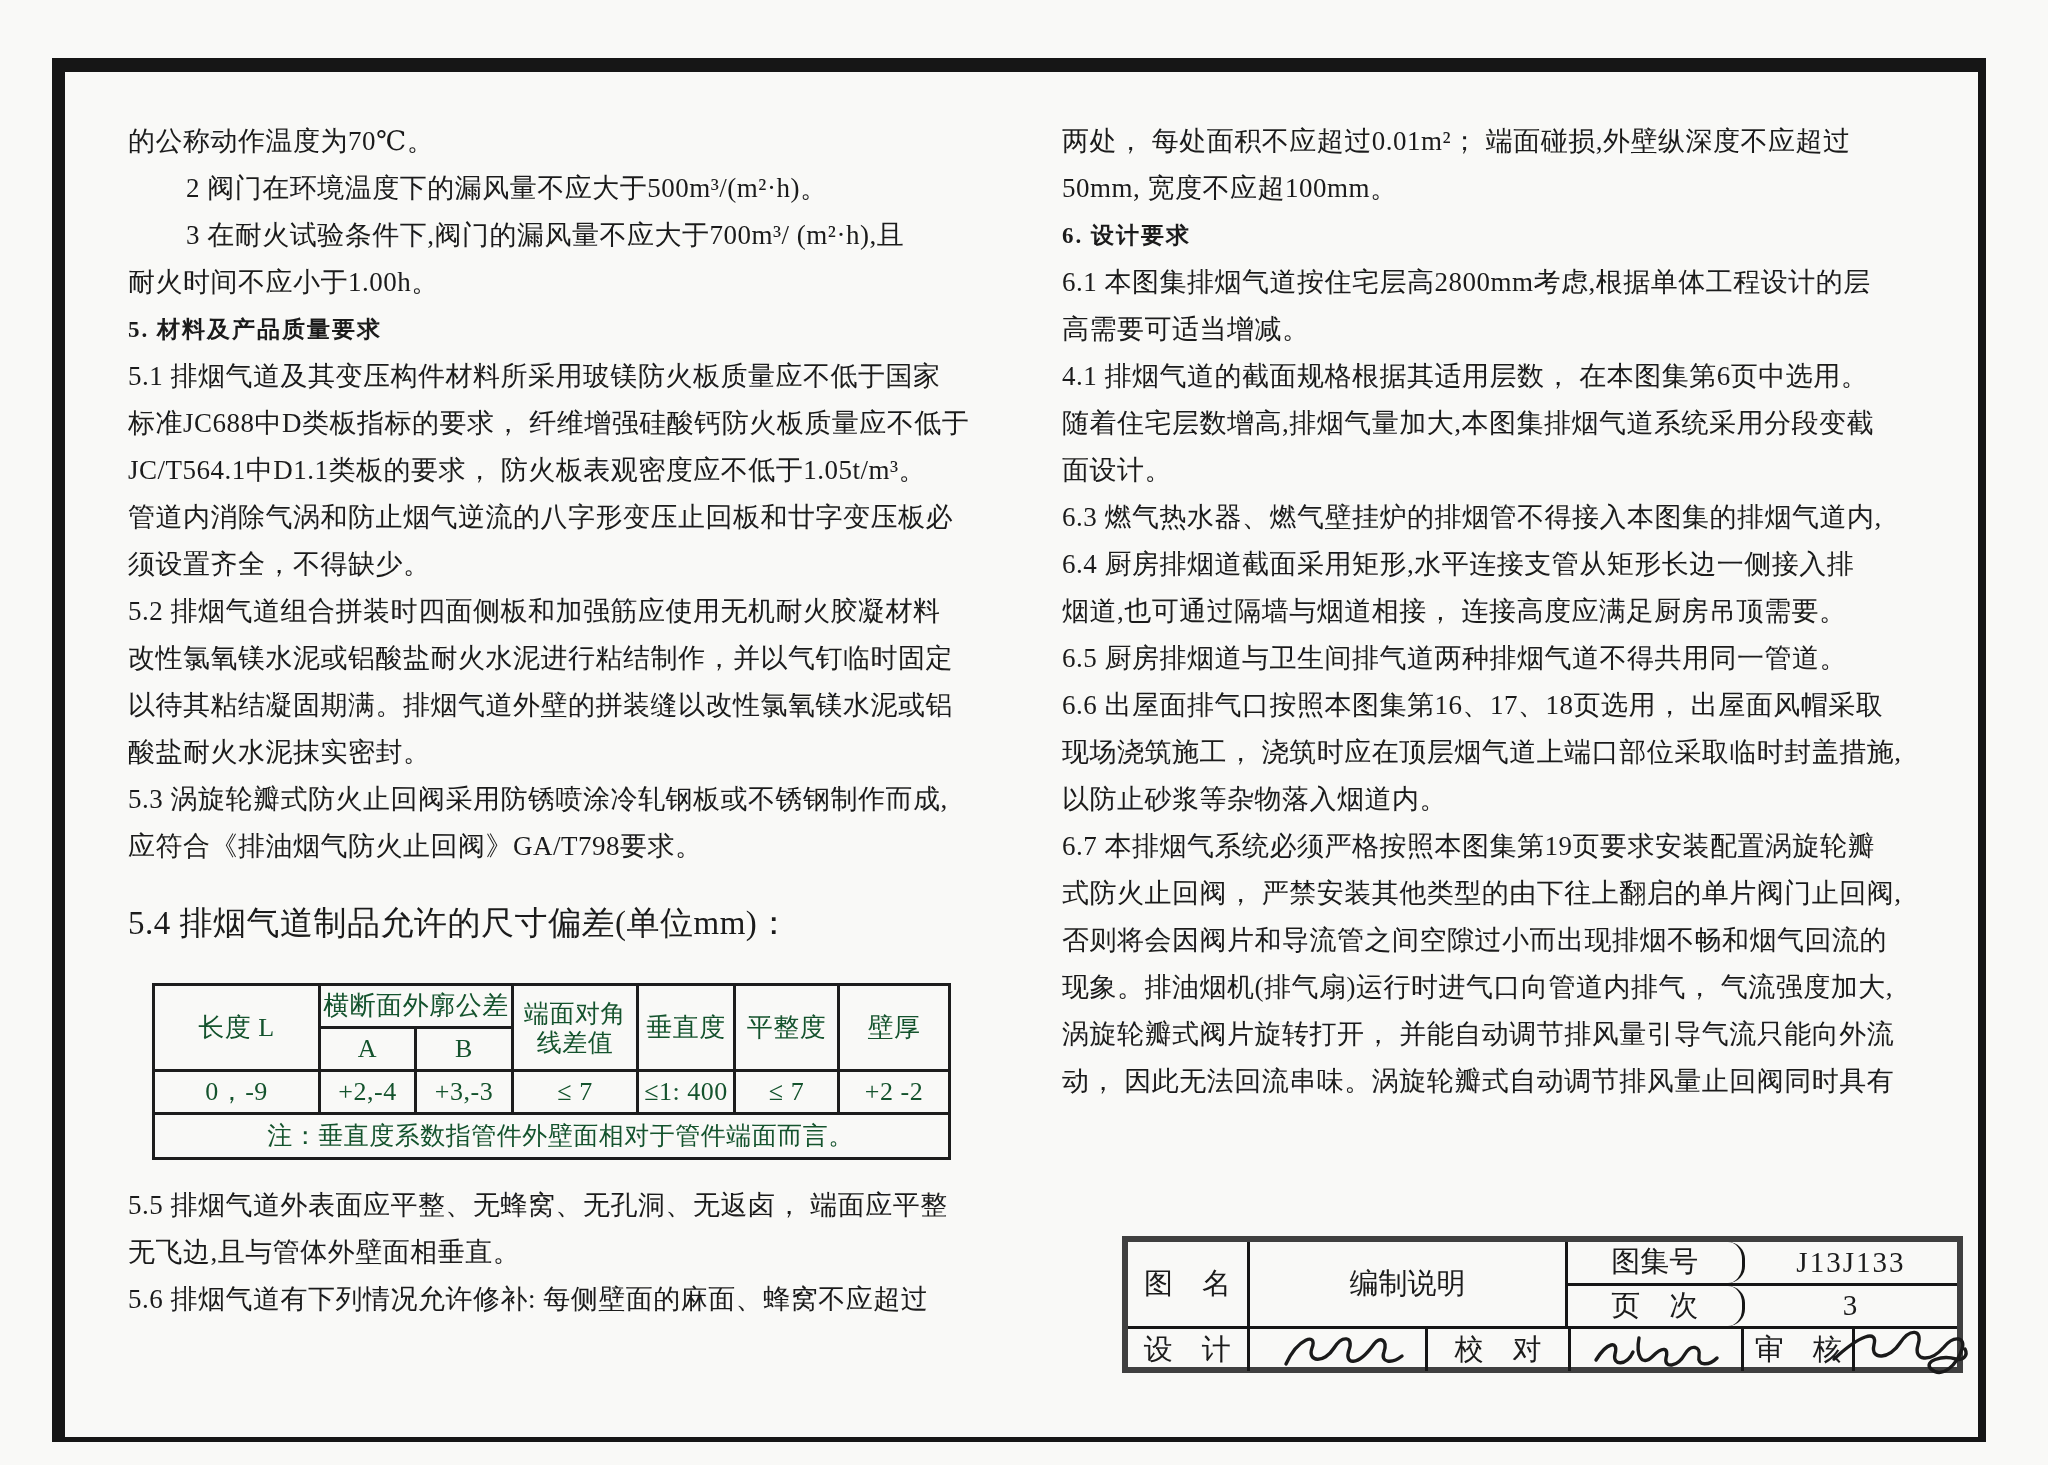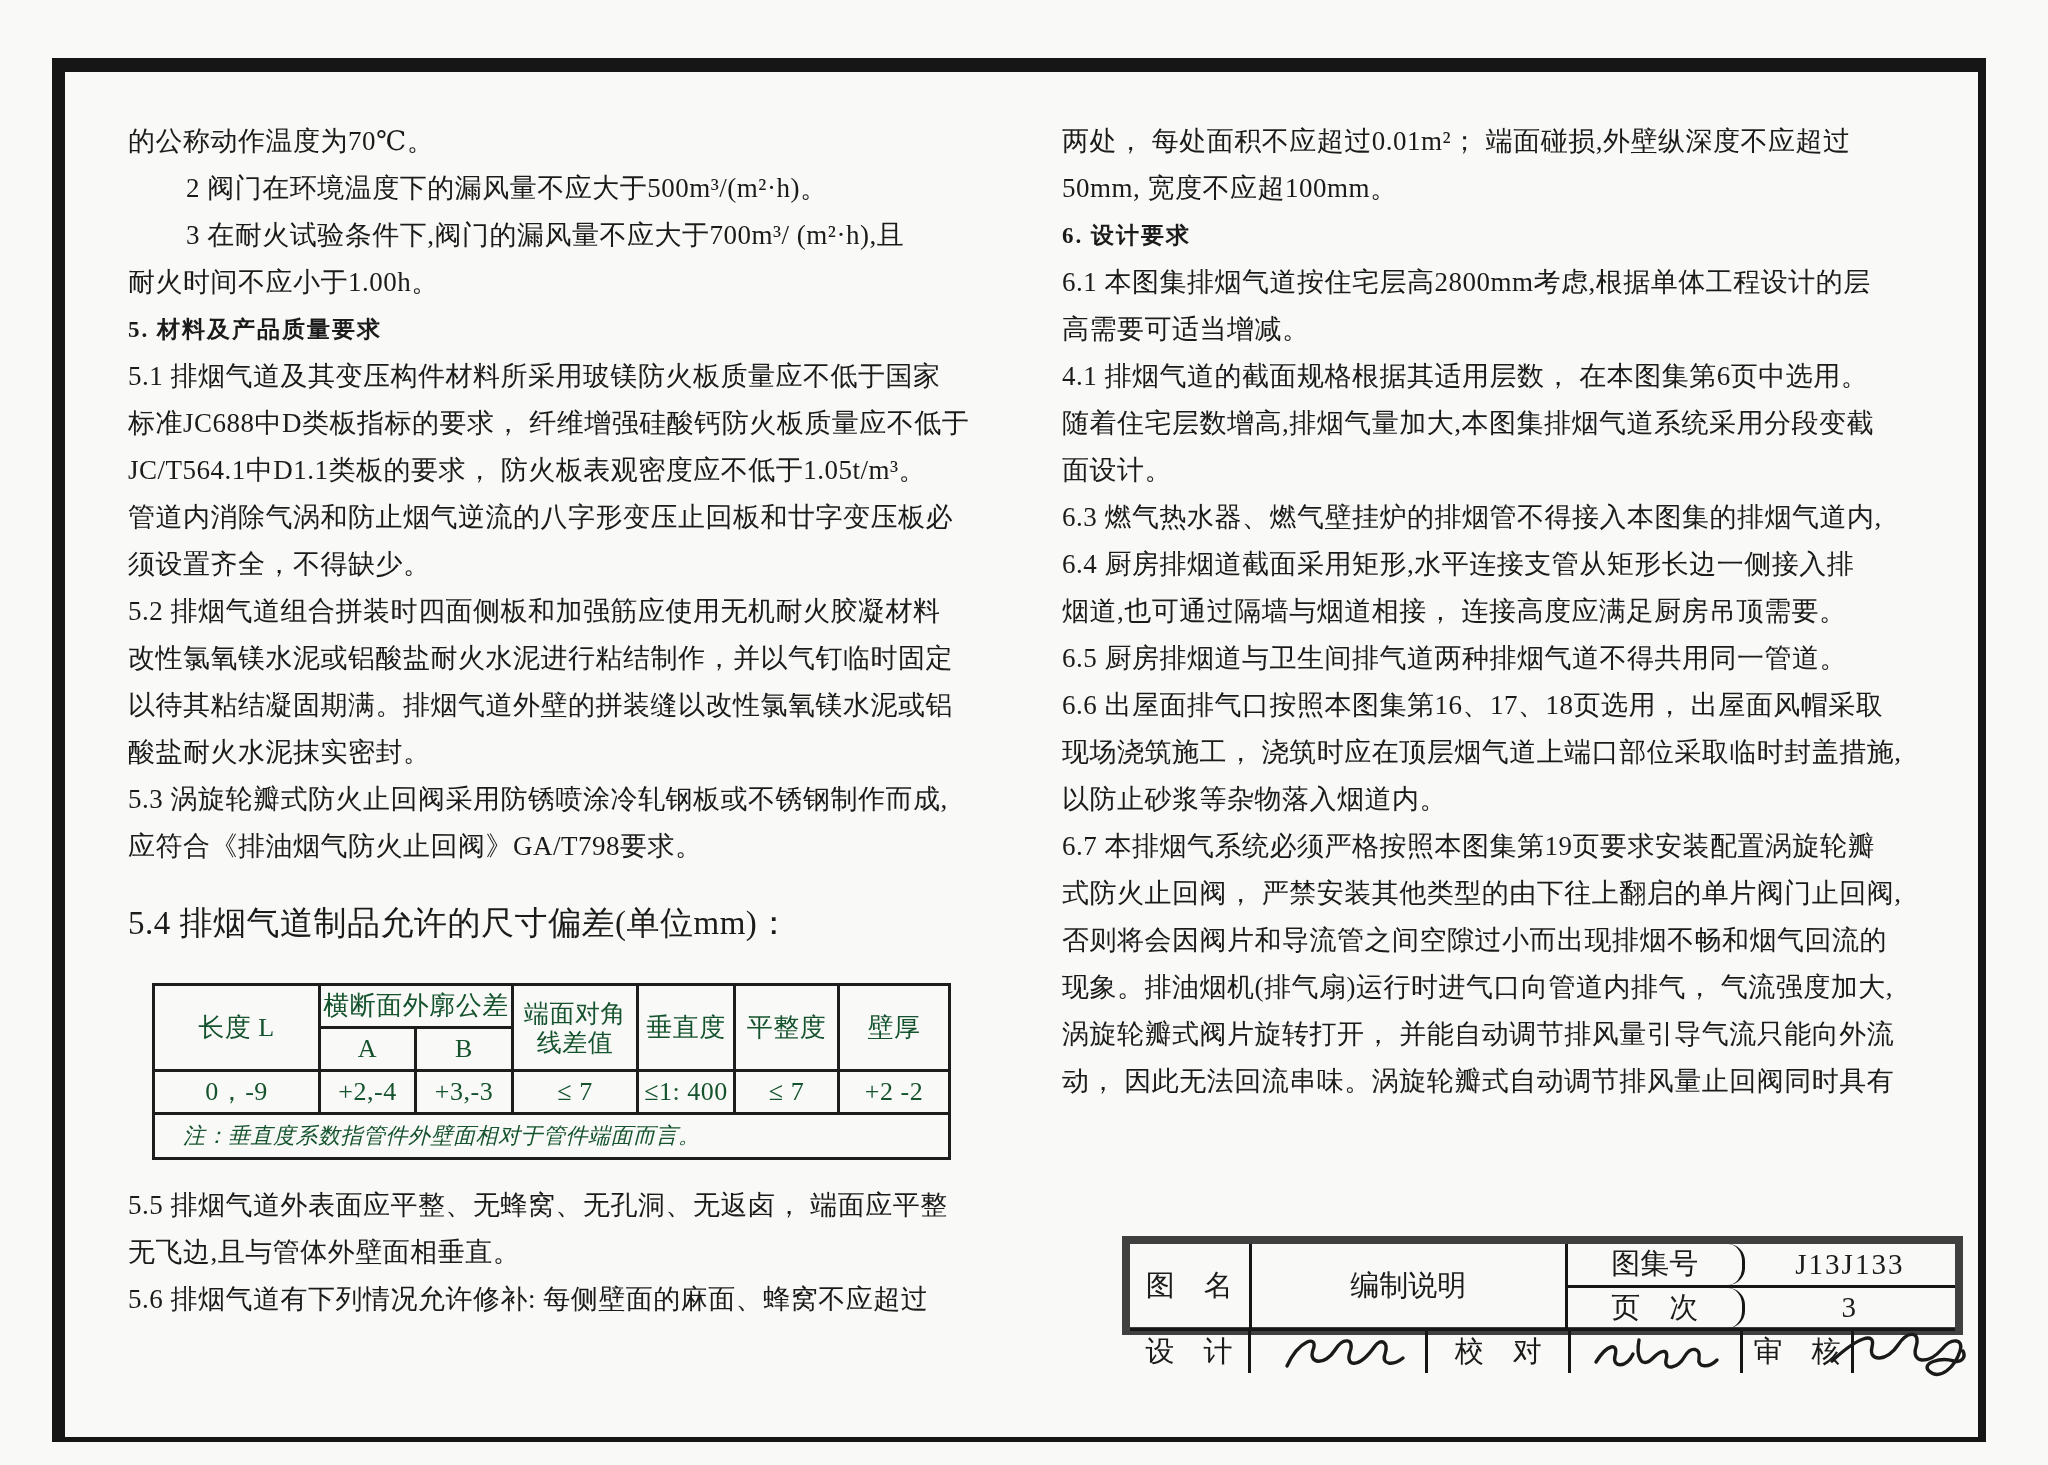--- a/index.html
+++ b/index.html
@@ -34,27 +34,27 @@
     table-layout:fixed;width:796px;
     font-size:26px;color:#14532d;
   }
   .tol-table td{
     border:3px solid #1d1d1d;
     text-align:center;vertical-align:middle;
     padding:0;height:40px;line-height:30px;
   }
   .tol-table td.wrap{white-space:normal;line-height:29px;font-size:25px;}
   .tol-table td.note-cell{
-    text-align:left;padding:4px 10px 4px 28px;font-size:22px;height:34px;font-style:italic;
+    text-align:center;padding:4px 10px 4px 28px;font-size:25px;height:34px;
   }
   .below-table{margin-top:22px;}
   
   .title-block{
-    position:absolute;left:1122px;top:1236px;width:841px;height:99px;
-    box-sizing:border-box;border:8px solid #404040;background:transparent;
+    position:absolute;left:1122px;top:1236px;width:841px;height:137px;
+    box-sizing:border-box;border:6px solid #404040;background:transparent;
     font-size:29px;
   }
   .tb-row1{display:flex;height:84px;border-bottom:3px solid #161616;}
   .tb-row2{display:flex;height:42px;}
   .tb-cell{
     box-sizing:border-box;border-right:3px solid #161616;
     display:flex;align-items:center;justify-content:center;
     position:relative;
   }
   .tb-cell.last{border-right:none;}

